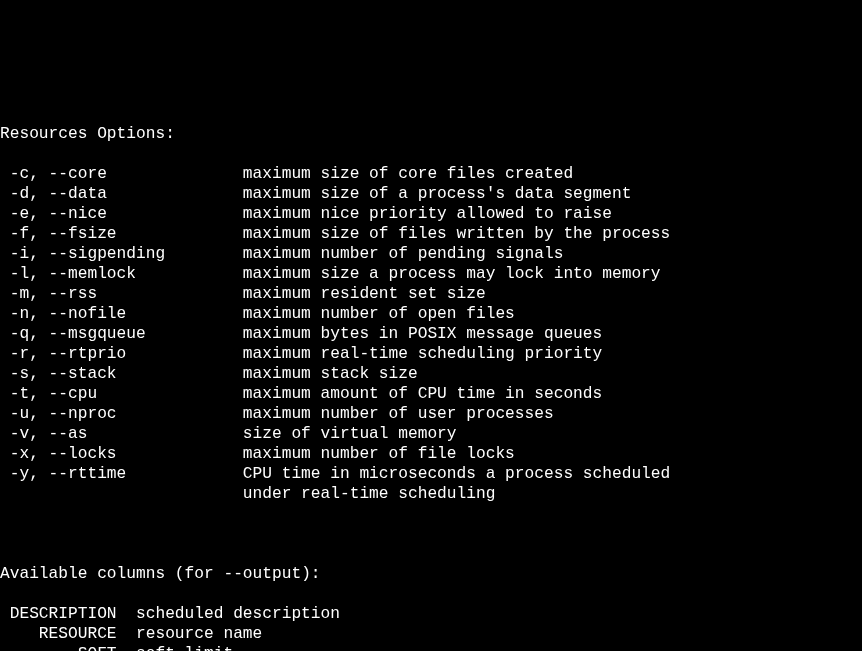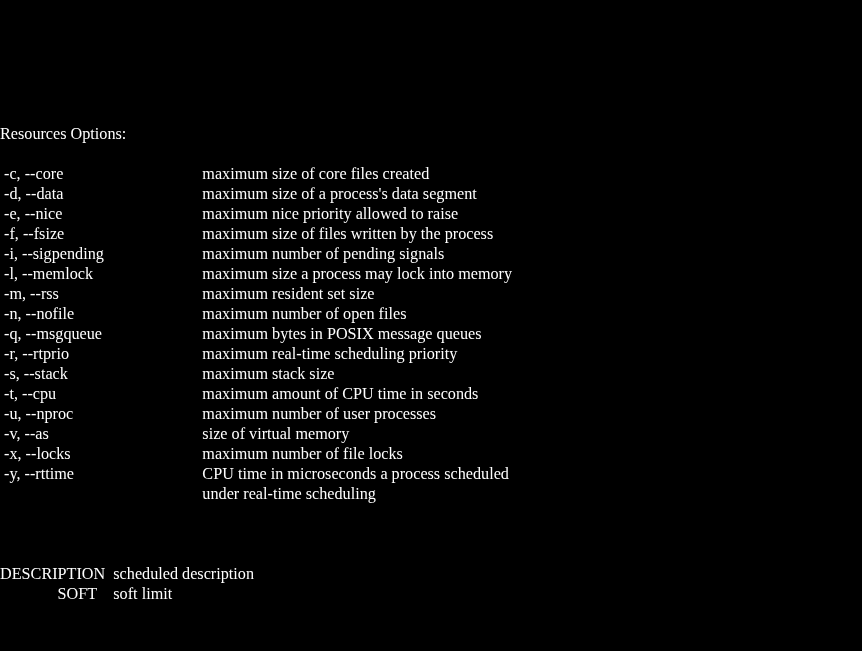--- a/index.html
+++ b/index.html
@@ -13,36 +13,36 @@
     width: 862px;
     height: 651px;
     overflow: hidden;
     white-space: pre;
   }
   .terminal {
     padding: 4px 0 0 0;
   }
   .line {
     display: block;
-    font-family: Liberation Serif, serif;
   }
   .opt-flag { display: inline-block; width: 24ch; }
   .opt-pad  { display: inline-block; width: 1ch; }
   .col-name { display: inline-block; width: 12ch; text-align: right; }
   .col-pad  { display: inline-block; width: 2ch; }
 </style>
 </head>
 <body>
 
 
 
 <div class="terminal">
 <span class="line">Resources Options:</span>
 <div id="options-block"><span class="line"><span class="opt-flag"> -c, --core</span><span class="opt-pad"> </span><span>maximum size of core files created</span></span><span class="line"><span class="opt-flag"> -d, --data</span><span class="opt-pad"> </span><span>maximum size of a process's data segment</span></span><span class="line"><span class="opt-flag"> -e, --nice</span><span class="opt-pad"> </span><span>maximum nice priority allowed to raise</span></span><span class="line"><span class="opt-flag"> -f, --fsize</span><span class="opt-pad"> </span><span>maximum size of files written by the process</span></span><span class="line"><span class="opt-flag"> -i, --sigpending</span><span class="opt-pad"> </span><span>maximum number of pending signals</span></span><span class="line"><span class="opt-flag"> -l, --memlock</span><span class="opt-pad"> </span><span>maximum size a process may lock into memory</span></span><span class="line"><span class="opt-flag"> -m, --rss</span><span class="opt-pad"> </span><span>maximum resident set size</span></span><span class="line"><span class="opt-flag"> -n, --nofile</span><span class="opt-pad"> </span><span>maximum number of open files</span></span><span class="line"><span class="opt-flag"> -q, --msgqueue</span><span class="opt-pad"> </span><span>maximum bytes in POSIX message queues</span></span><span class="line"><span class="opt-flag"> -r, --rtprio</span><span class="opt-pad"> </span><span>maximum real-time scheduling priority</span></span><span class="line"><span class="opt-flag"> -s, --stack</span><span class="opt-pad"> </span><span>maximum stack size</span></span><span class="line"><span class="opt-flag"> -t, --cpu</span><span class="opt-pad"> </span><span>maximum amount of CPU time in seconds</span></span><span class="line"><span class="opt-flag"> -u, --nproc</span><span class="opt-pad"> </span><span>maximum number of user processes</span></span><span class="line"><span class="opt-flag"> -v, --as</span><span class="opt-pad"> </span><span>size of virtual memory</span></span><span class="line"><span class="opt-flag"> -x, --locks</span><span class="opt-pad"> </span><span>maximum number of file locks</span></span><span class="line"><span class="opt-flag"> -y, --rttime</span><span class="opt-pad"> </span><span>CPU time in microseconds a process scheduled</span></span><span class="line"><span class="opt-flag"></span><span class="opt-pad"> </span><span>under real-time scheduling</span></span></div>
 <span class="line"> </span>
-<div id="columns-block"><span class="line"><span class="col-name">DESCRIPTION</span><span class="col-pad">  </span><span>scheduled description</span></span><span class="line"><span class="col-name">SOFT</span><span class="col-pad">  </span><span>soft limit</span></span></div>
+<span class="line">Available columns (for --output):</span>
+<div id="columns-block"><span class="line"><span class="col-name">DESCRIPTION</span><span class="col-pad">  </span><span>scheduled description</span></span><span class="line"><span class="col-name">RESOURCE</span><span class="col-pad">  </span><span>resource name</span></span><span class="line"><span class="col-name">SOFT</span><span class="col-pad">  </span><span>soft limit</span></span></div>
 
 
 
 </div>
 
 
 
 
 </body></html>

